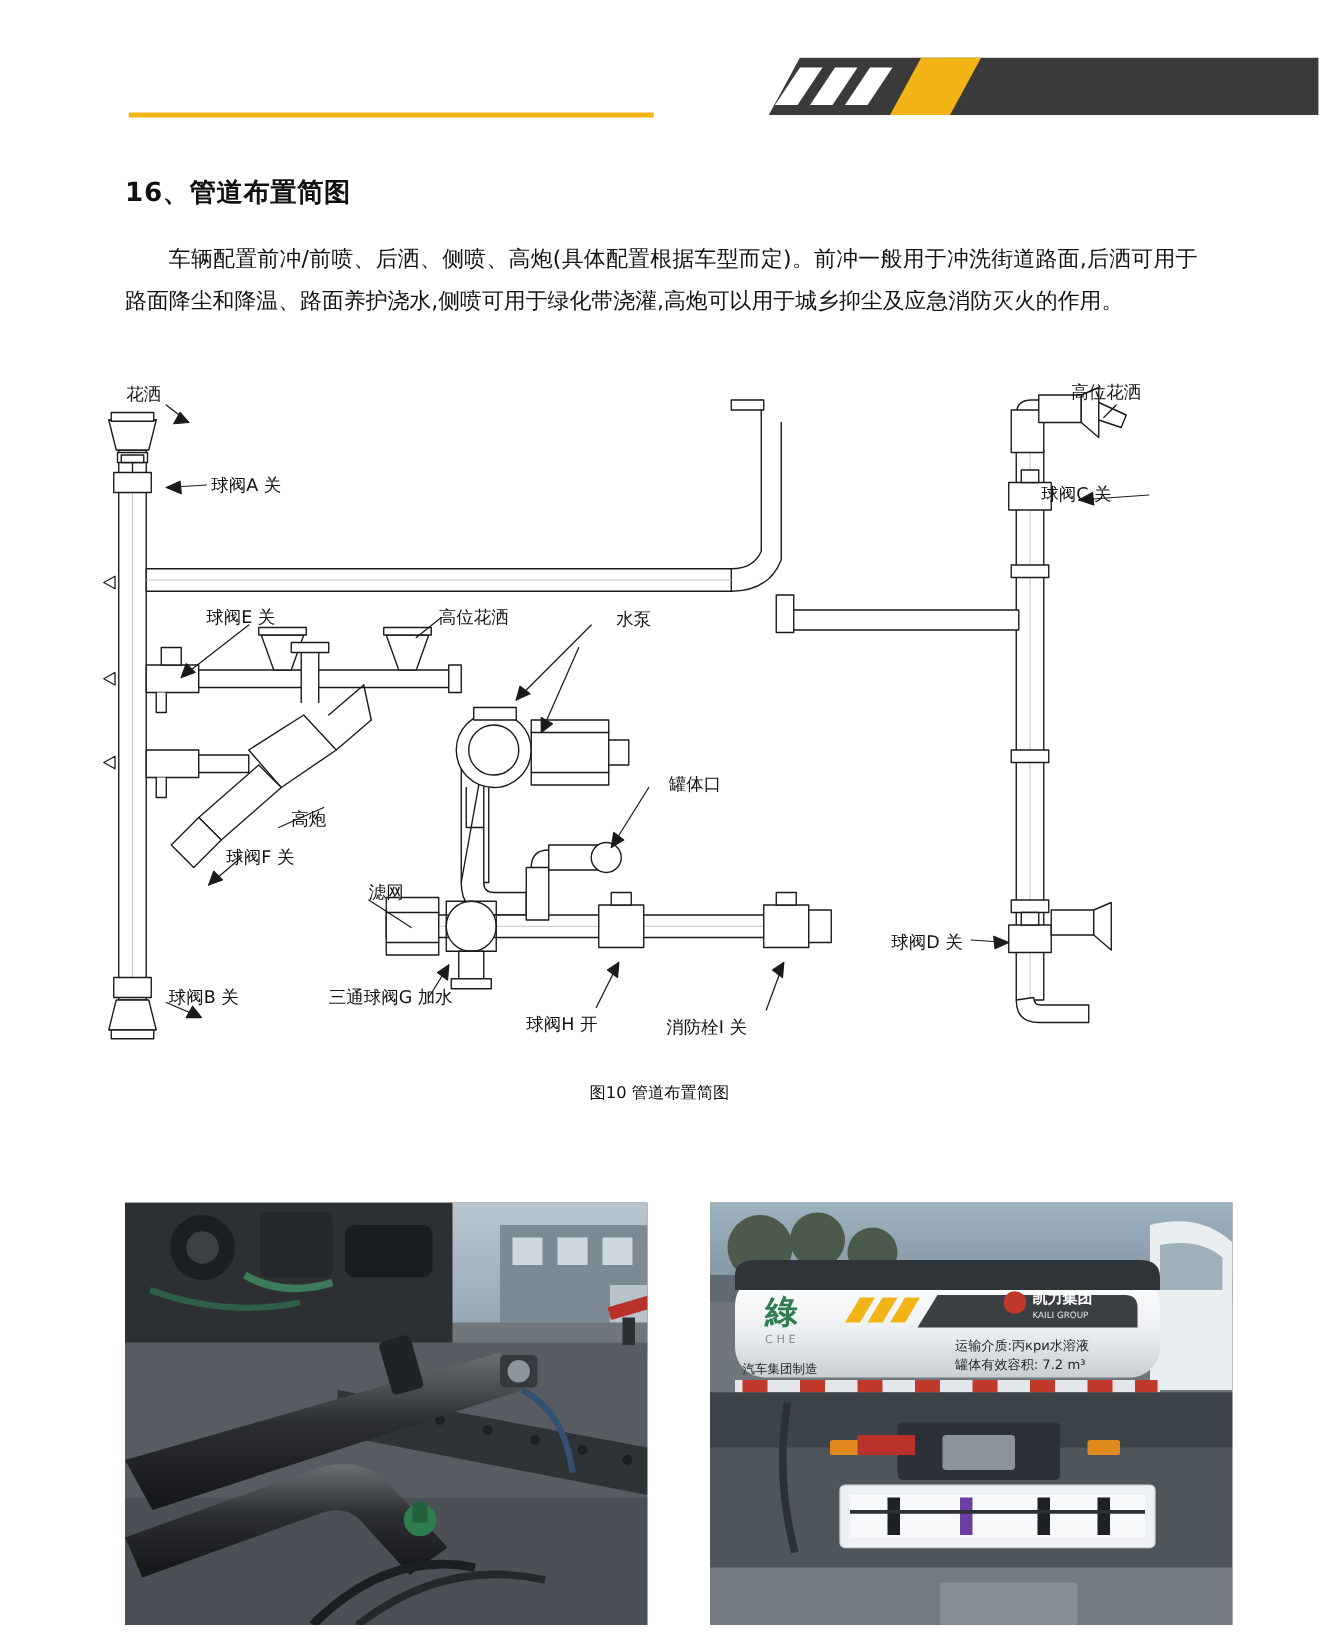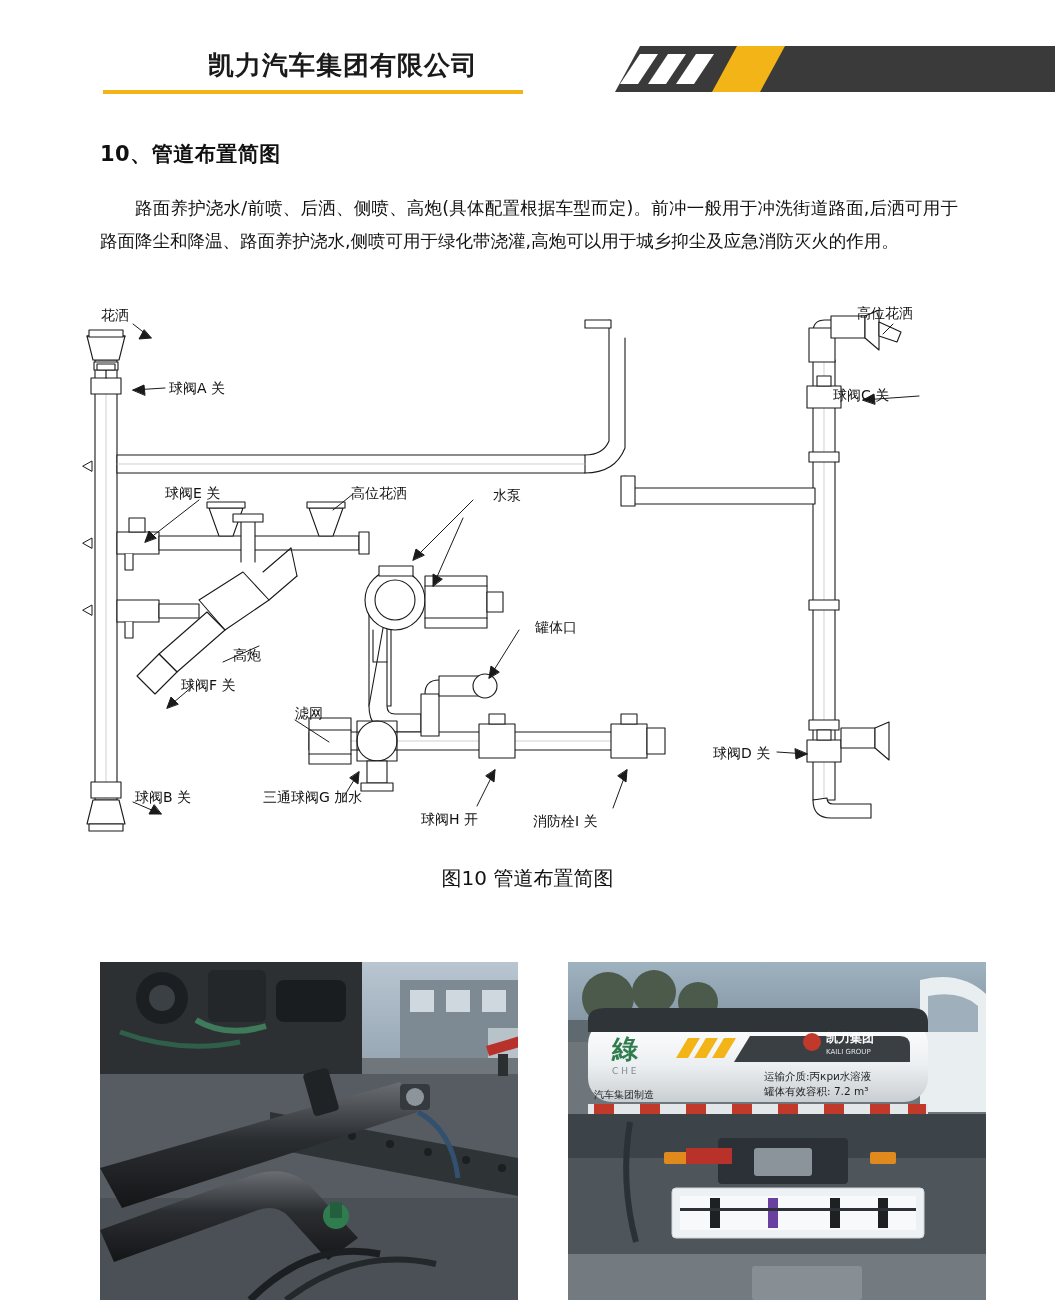--- a/index.html
+++ b/index.html
@@ -82,56 +82,55 @@
     width: 900px;
     height: 560px;
   }
   .figure-svg { display: block; }
   .figure-caption {
     position: absolute;
     left: 0;
     top: 865px;
     width: 1055px;
     text-align: center;
-    font-size: 20px;
+    font-size: 13px;
     color: #111;
   }
 
   
   .photo {
     position: absolute;
     overflow: hidden;
     background: #888;
   }
   .photo-left  { left: 100px;  top: 962px; width: 418px; height: 338px; }
   .photo-right { left: 568px;  top: 962px; width: 418px; height: 338px; }
   .photo svg { display: block; }
 </style>
 </head>
 <body>
 
 <div class="header">
-  <div class="header-title">凯力汽车集团有限公司</div>
   <div class="header-rule"></div>
   <div class="header-deco">
     <svg width="455" height="46" viewBox="0 0 455 46">
       <path d="M15,46 L40,0 L455,0 L455,46 Z" fill="#3a3a3a"></path>
       <path d="M112,46 L137,0 L185,0 L160,46 Z" fill="#f2b417"></path>
       <g fill="#ffffff">
         <path d="M20,38 L40,8 L58,8 L38,38 Z"></path>
         <path d="M48,38 L68,8 L86,8 L66,38 Z"></path>
         <path d="M76,38 L96,8 L114,8 L94,38 Z"></path>
       </g>
     </svg>
   </div>
 </div>
 
-<div class="section-title">10、管道布置简图</div>
-
-<div class="body-text">路面养护浇水/前喷、后洒、侧喷、高炮(具体配置根据车型而定)。前冲一般用于冲洗街道路面,后洒可用于路面降尘和降温、路面养护浇水,侧喷可用于绿化带浇灌,高炮可以用于城乡抑尘及应急消防灭火的作用。</div>
+<div class="section-title">16、管道布置简图</div>
+
+<div class="body-text">车辆配置前冲/前喷、后洒、侧喷、高炮(具体配置根据车型而定)。前冲一般用于冲洗街道路面,后洒可用于路面降尘和降温、路面养护浇水,侧喷可用于绿化带浇灌,高炮可以用于城乡抑尘及应急消防灭火的作用。</div>
 
 <div class="figure-wrap">
 <svg class="figure-svg" width="900" height="560" viewBox="0 0 900 560" fill="none" stroke="#1a1a1a" stroke-width="1.1" stroke-linejoin="round" stroke-linecap="round">
 
   <g>
     <rect x="22" y="60" width="22" height="440" fill="#ffffff"></rect>
     <line x1="33" y1="60" x2="33" y2="500" stroke="#bbb" stroke-width=".7"></line>
   </g>
 
   <g>

